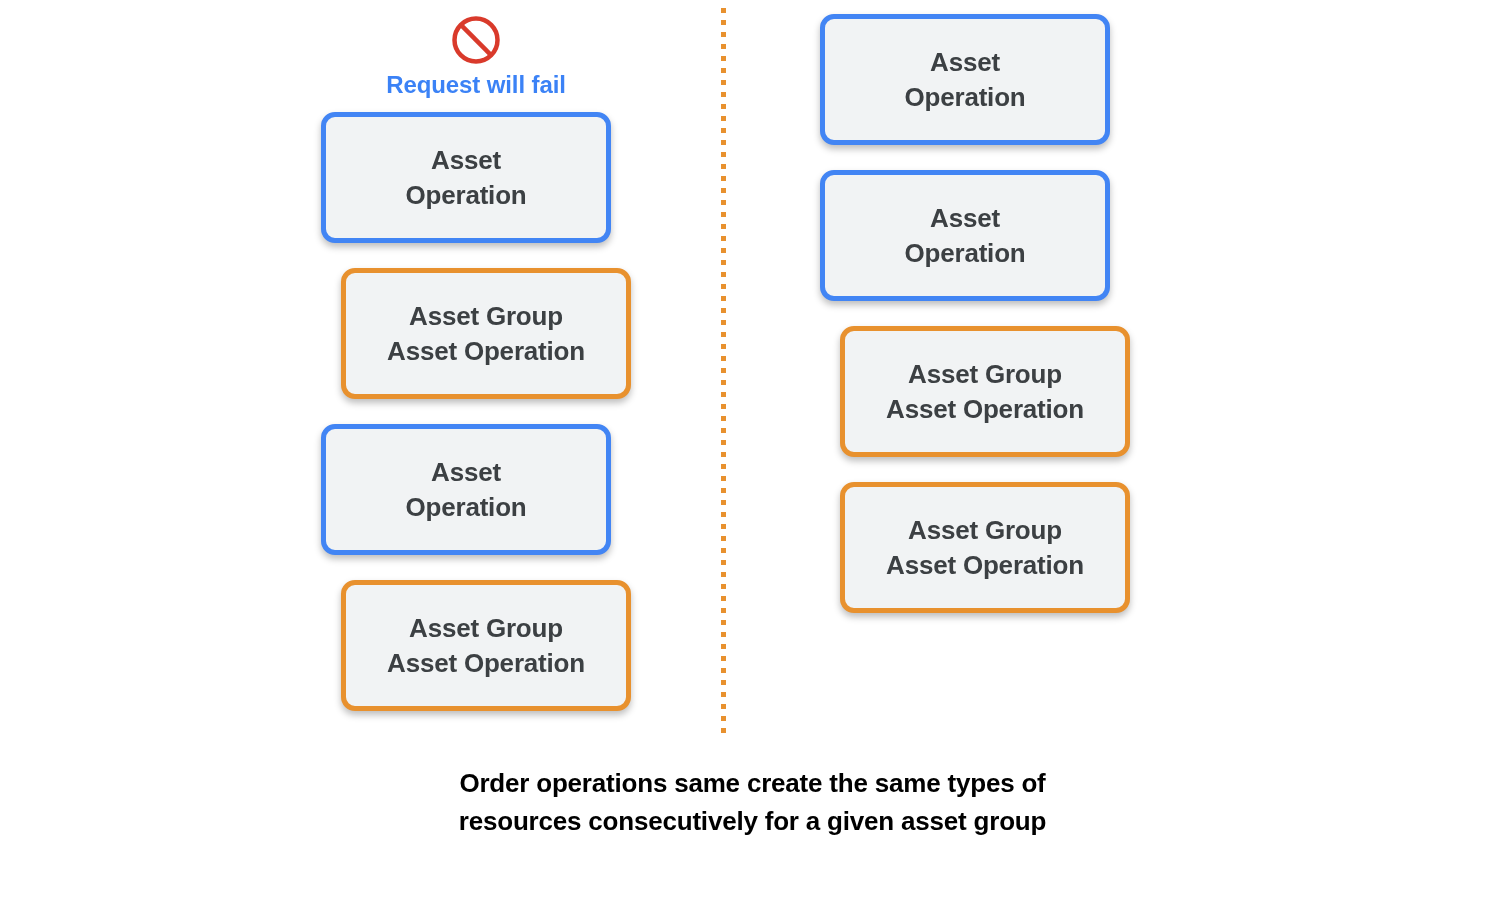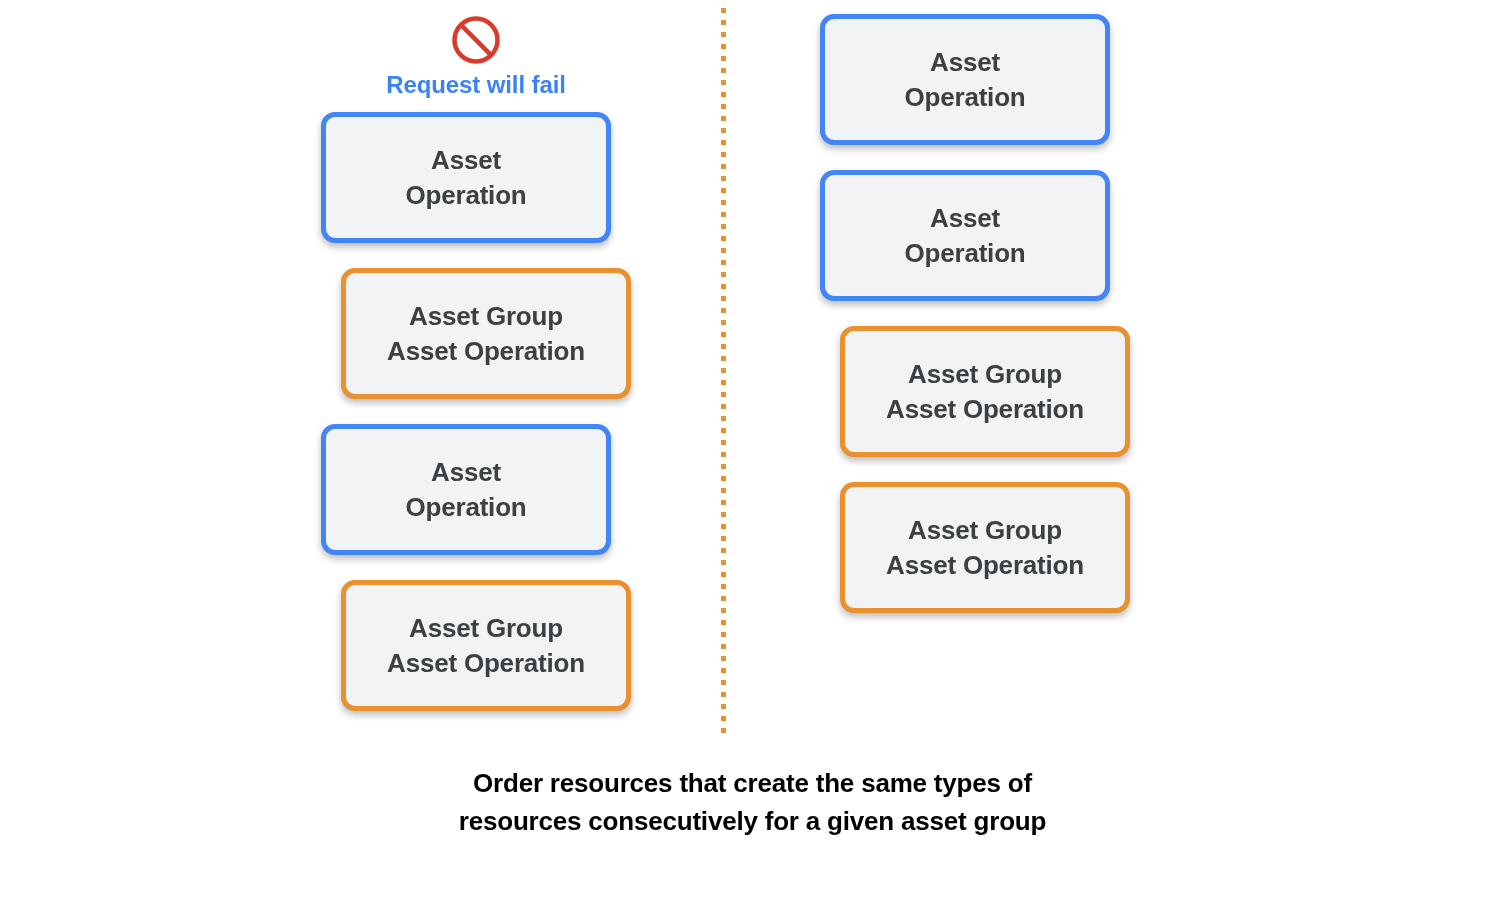--- a/index.html
+++ b/index.html
@@ -172,16 +172,16 @@
         <div class="card-label">Asset Group
 Asset Operation</div>
       </div>
       <div class="card orange">
         <div class="card-label">Asset Group
 Asset Operation</div>
       </div>
     </div>
   </div>
 
-  <div class="caption">Order resources that create the same types of
+  <div class="caption">Order operations same create the same types of
 resources consecutively for a given asset group</div>
 
 </div>
 
 </body></html>

